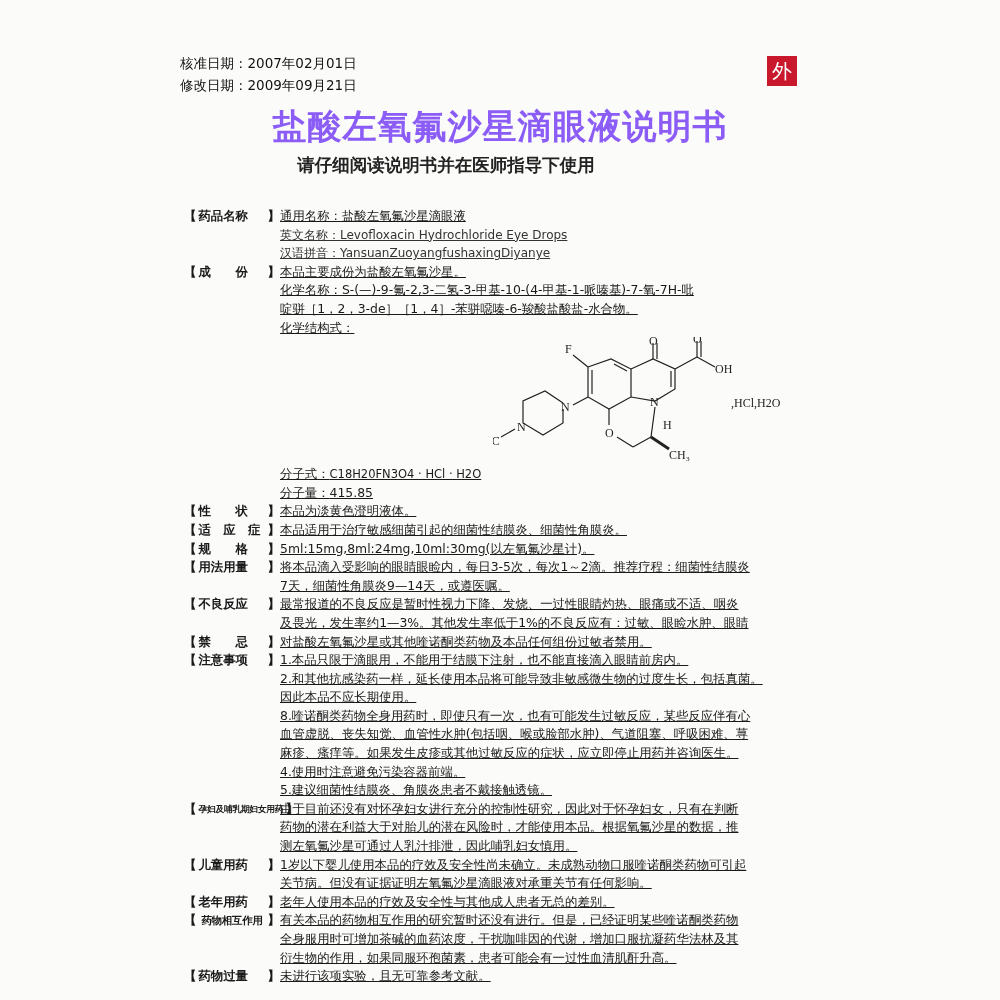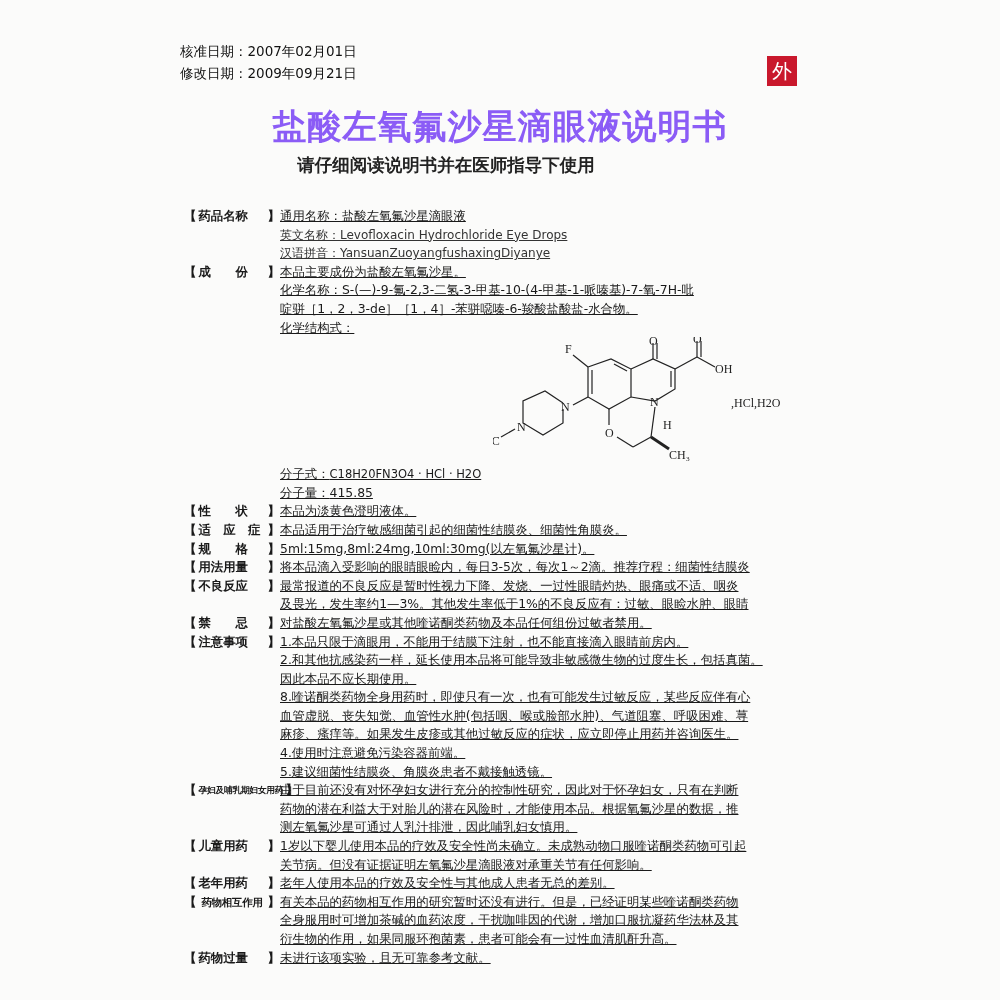--- a/index.html
+++ b/index.html
@@ -3,21 +3,21 @@
 <meta charset="utf-8">
 <style>
   html, body { margin:0; padding:0; }
   body {
     width:1000px; height:1000px; overflow:hidden;
     background:#fbfbfa;
     font-family:"DejaVu Sans", sans-serif;
     color:#1a1a1a;
     position:relative;
   }
-  .dates { position:absolute; left:180px; top:40px; font-size:13.5px; line-height:22px; color:#111; }
+  .dates { position:absolute; left:180px; top:52px; font-size:13.5px; line-height:22px; color:#111; }
   .stamp {
     position:absolute; left:767px; top:56px; width:30px; height:30px;
     background:#c9182c; color:#fff; font-size:20px; line-height:30px; text-align:center;
   }
   .title {
     position:absolute; left:0; width:1000px; top:104px; text-align:center;
     font-size:34px; font-weight:bold; letter-spacing:1px; color:#8b5cf6;
   }
   .subtitle {
     position:absolute; left:0; width:892px; top:153px; text-align:center;
@@ -159,20 +159,21 @@
   </div>
 
   <div class="sec">
     <div class="lbl">
         <span>【</span>
         <span class="inner">用法用量</span>
         <span>】</span>
       </div>
     <div class="content">
       <div>将本品滴入受影响的眼睛眼睑内，每日3-5次，每次1～2滴。推荐疗程：细菌性结膜炎</div>
+      <div>7天，细菌性角膜炎9—14天，或遵医嘱。</div>
     </div>
   </div>
 
   <div class="sec">
     <div class="lbl">
         <span>【</span>
         <span class="inner">不良反应</span>
         <span>】</span>
       </div>
     <div class="content">

